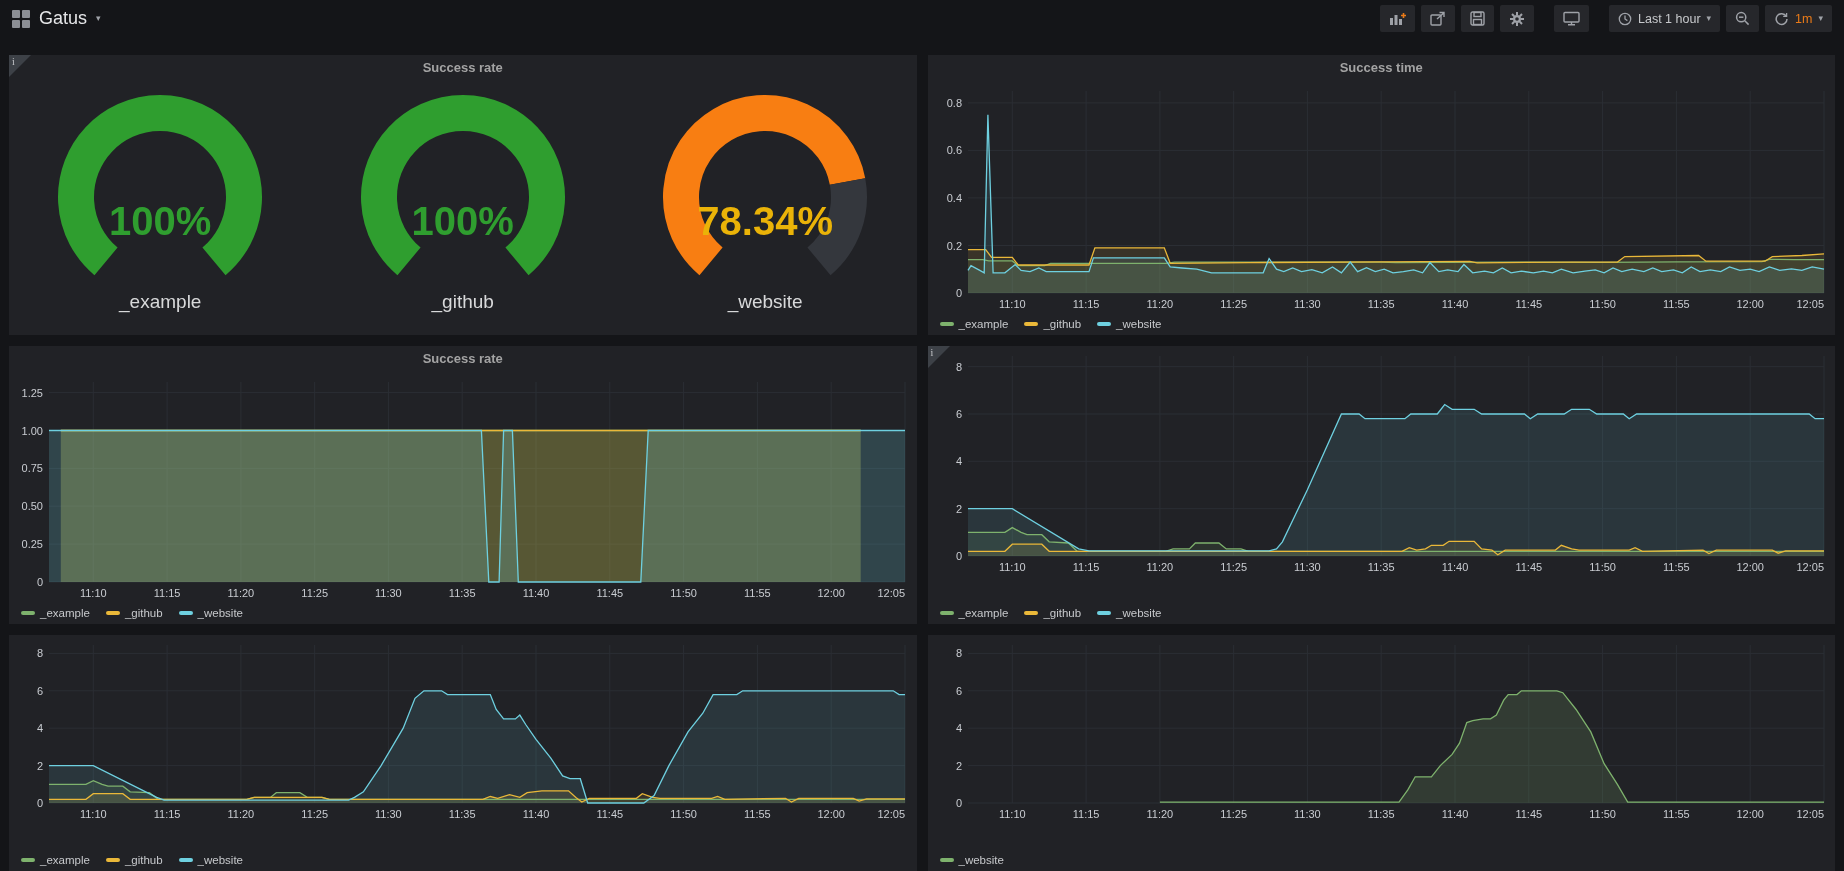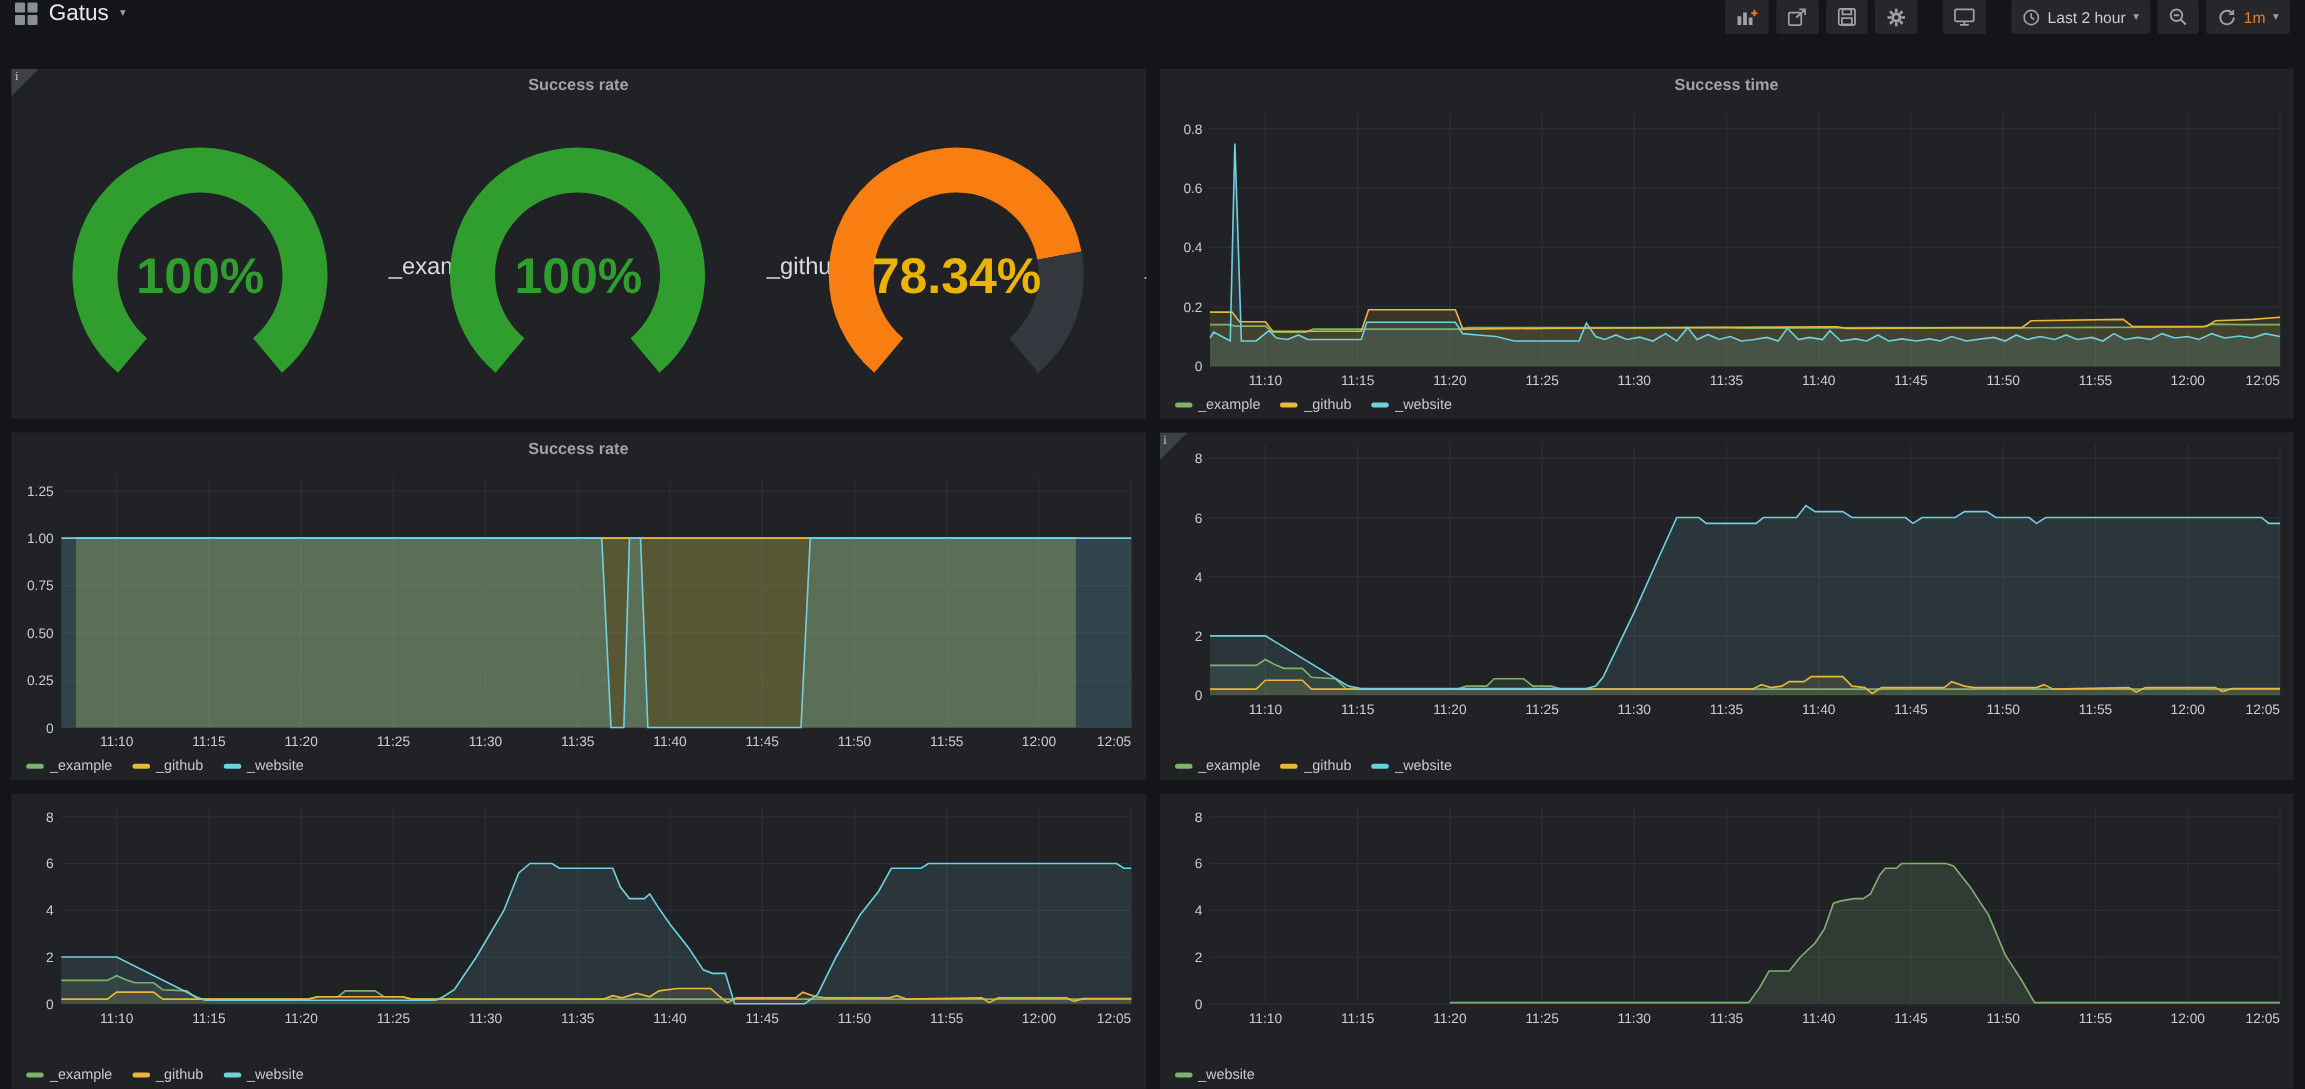--- a/index.html
+++ b/index.html
@@ -1,17 +1,17 @@
 <!DOCTYPE html>
 <html><head>
 <meta charset="utf-8">
 <style>
   html,body{margin:0;padding:0;width:1844px;height:871px;overflow:hidden;
     background:#141518;font-family:"Liberation Sans","DejaVu Sans",sans-serif;}
-  .navbar{height:37px;display:flex;align-items:flex-start;padding:0 12px;background:#141518;gap:33px;}
+  .navbar{height:37px;display:flex;align-items:center;padding:0 12px;background:#141518;gap:33px;}
   .nav-left{display:flex;align-items:center;gap:9px;}
   .apps-icon{display:grid;grid-template-columns:8px 8px;grid-template-rows:8px 8px;gap:2px;}
   .apps-icon span{background:#8b8e94;border-radius:1px;}
   .dash-title{color:#e6e7e9;font-size:18px;font-weight:500;}
   .caret{color:#9fa2a8;font-size:9px;line-height:1;}
   .nav-right{margin-left:auto;display:flex;align-items:center;}
   .navbtn{display:inline-flex;align-items:center;gap:6px;height:27px;padding:0 9px;background:#26272b;
     border-radius:2px;margin-left:6px;color:#9fa2a8;font-size:12.5px;cursor:pointer;}
   .navbtn svg{display:block;}
   .navgap{width:14px;}
@@ -23,21 +23,21 @@
   .panel-title{height:26px;line-height:26px;text-align:center;color:#a3a3a3;font-size:13px;
     font-weight:700;flex:0 0 auto;cursor:pointer;}
   .plot{flex:1 1 auto;position:relative;}
   .plot svg{display:block;}
   .legend{flex:0 0 22px;display:flex;align-items:center;gap:16px;padding-left:12px;}
   .legend-item{display:inline-flex;align-items:center;gap:5px;cursor:pointer;}
   .lmark{width:14px;height:4px;border-radius:2px;display:inline-block;}
   .ltext{color:#c7c9cc;font-size:11.5px;}
   .tick{fill:#c9ccd1;font-size:11px;font-family:"Liberation Sans","DejaVu Sans",sans-serif;}
   .gauges{flex:1 1 auto;display:flex;padding-top:10px;}
-  .gauge{width:33.33%;position:relative;display:flex;flex-direction:row;align-items:center;}
+  .gauge{width:33.33%;position:relative;display:flex;flex-direction:column;align-items:center;}
   .gauge-arc svg{width:302px;height:198px;display:block;}
   .gauge-value{position:absolute;top:108px;left:0;width:100%;text-align:center;
     font-size:40px;font-weight:700;}
   .gauge-label{margin-top:2px;text-align:center;color:#d8d9da;font-size:19px;}
   .corner-info{position:absolute;top:0;left:0;width:0;height:0;z-index:3;
     border-top:22px solid #3d4147;border-right:22px solid transparent;}
   .corner-info i{position:absolute;top:-21px;left:3px;font-style:normal;font-size:10px;
     color:#c7c9cc;font-family:"Liberation Serif","DejaVu Serif",serif;}
 </style>
 </head>
@@ -98,21 +98,21 @@
           <rect x="1" y="1.5" width="15" height="9.5" rx="1"></rect>
           <path d="M8.5 11v2.5M5 13.8h7"></path>
         </svg>
     </span>
     <span class="navgap"></span>
     <span class="navbtn">
       <svg width="14" height="14" viewBox="0 0 14 14" fill="none" stroke="#9fa2a8" stroke-width="1.3">
           <circle cx="7" cy="7" r="5.7"></circle>
           <path d="M7 3.6V7l2.4 1.6"></path>
         </svg>
-      <span class="time-label">Last 2 hour</span>
+      <span class="time-label">Last 1 hour</span>
       <span class="caret">▾</span>
     </span>
     <span class="navbtn">
       <svg width="15" height="15" viewBox="0 0 15 15" fill="none" stroke="#9fa2a8" stroke-width="1.5">
           <circle cx="6.2" cy="6.2" r="4.6"></circle>
           <line x1="9.8" y1="9.8" x2="13.6" y2="13.6"></line>
           <line x1="4" y1="6.2" x2="8.4" y2="6.2"></line>
         </svg>
     </span>
     <span class="navbtn">

